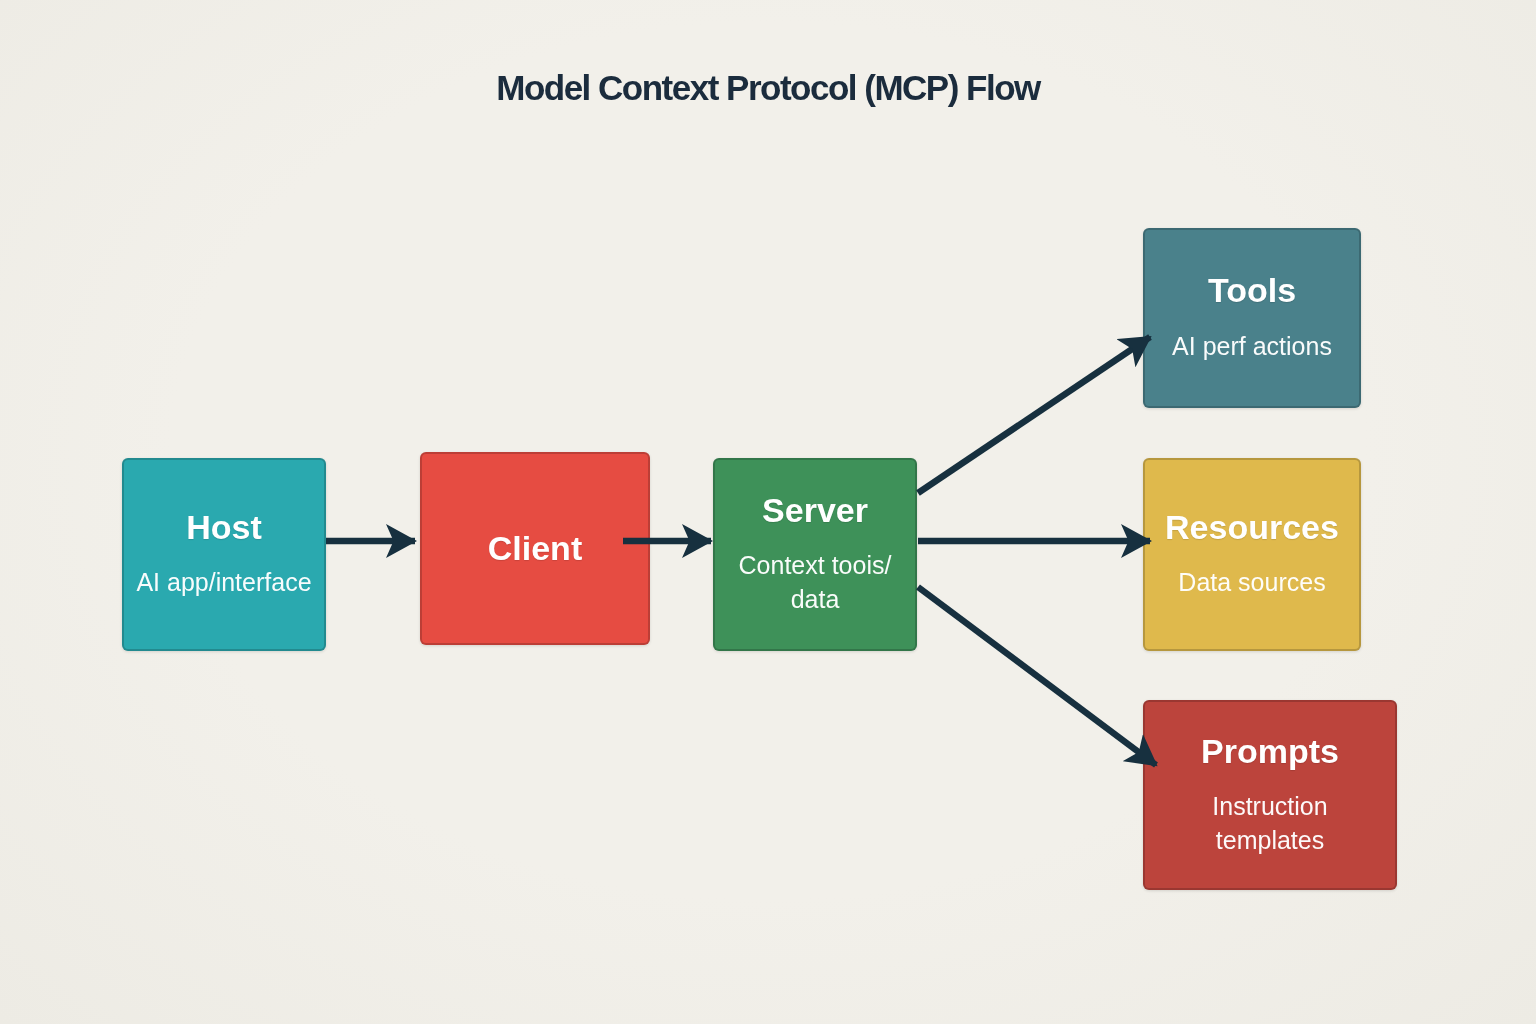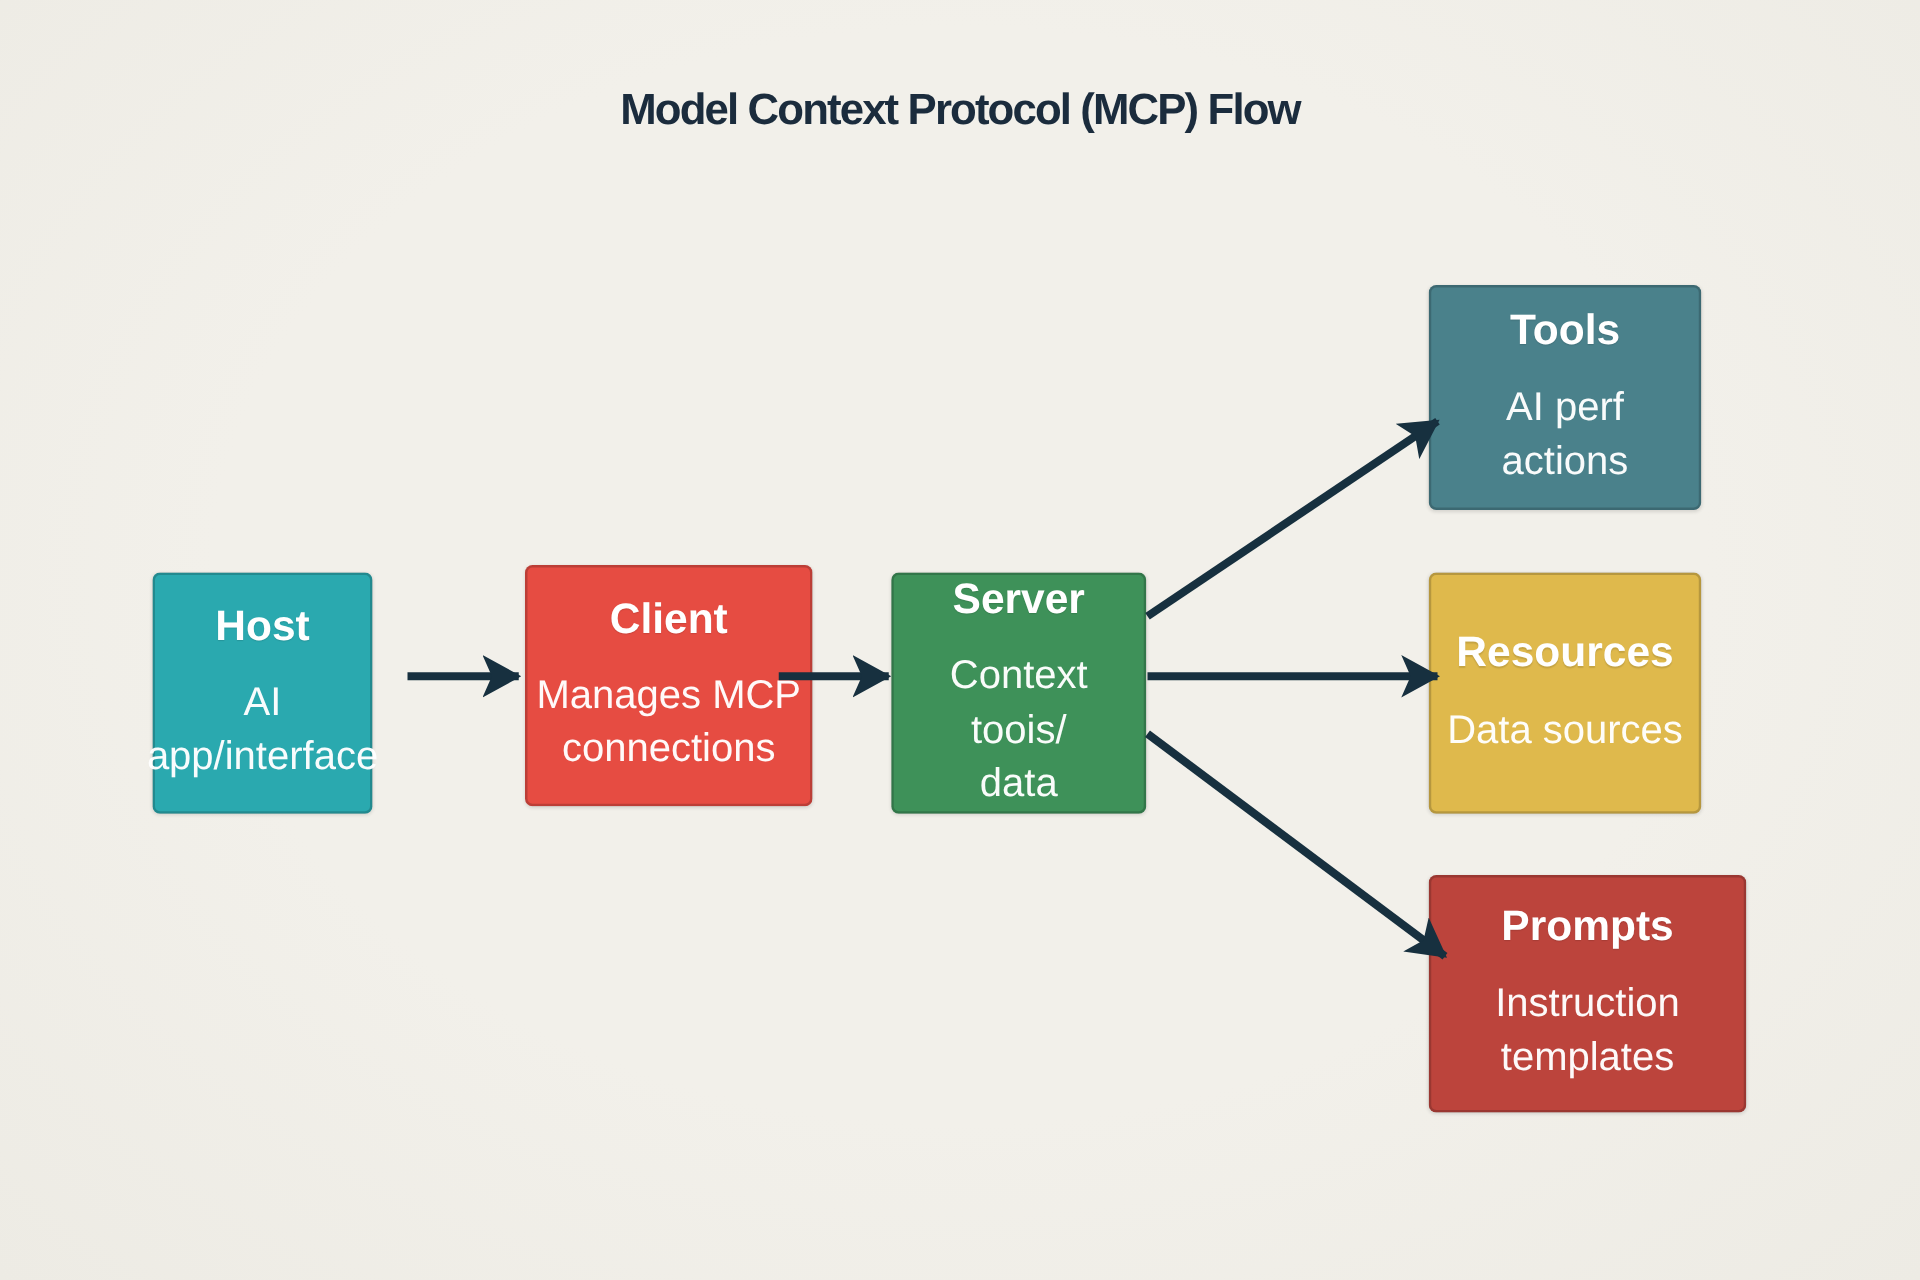--- a/index.html
+++ b/index.html
@@ -44,28 +44,28 @@
     text-align: center;
     color: #ffffff;
   }
   .node-label {
     font-size: 34px;
     font-weight: 700;
     line-height: 1.1;
     text-shadow: 0 1px 1px rgba(0, 0, 0, 0.12);
   }
   .node-subtitle {
-    font-size: 32px;
+    font-size: 25px;
     font-weight: 400;
     line-height: 1.35;
     white-space: pre-line;
     color: rgba(255, 255, 255, 0.97);
     margin-top: 18px;
   }
-  .node-host      { left: 122px;  top: 458px; width: 176px; height: 193px; }
+  .node-host      { left: 122px;  top: 458px; width: 204px; height: 193px; }
   .node-client    { left: 420px;  top: 452px; width: 230px; height: 193px; }
   .node-server    { left: 713px;  top: 458px; width: 204px; height: 193px; }
   .node-tools     { left: 1143px; top: 228px; width: 218px; height: 180px; }
   .node-resources { left: 1143px; top: 458px; width: 218px; height: 193px; }
   .node-prompts   { left: 1143px; top: 700px; width: 254px; height: 190px; }
   .flow-arrows {
     position: absolute;
     left: 0;
     top: 0;
     width: 1536px;
@@ -87,22 +87,20 @@
 
   <h1 class="diagram-title">Model Context Protocol (MCP) Flow</h1>
 
   <div class="node node-host" style="background-color: rgb(42, 169, 175);">
     <div class="node-label">Host</div>
     <div class="node-subtitle">AI app/interface</div>
   </div>
 
   <div class="node node-client" style="background-color: rgb(230, 76, 66);">
     <div class="node-label">Client</div>
-    <div class="node-subtitle">Manages MCP
-connections</div>
   </div>
 
   <div class="node node-server" style="background-color: rgb(62, 145, 89);">
     <div class="node-label">Server</div>
     <div class="node-subtitle">Context toois/
 data</div>
   </div>
 
   <div class="node node-tools" style="background-color: rgb(74, 129, 139);">
     <div class="node-label">Tools</div>

